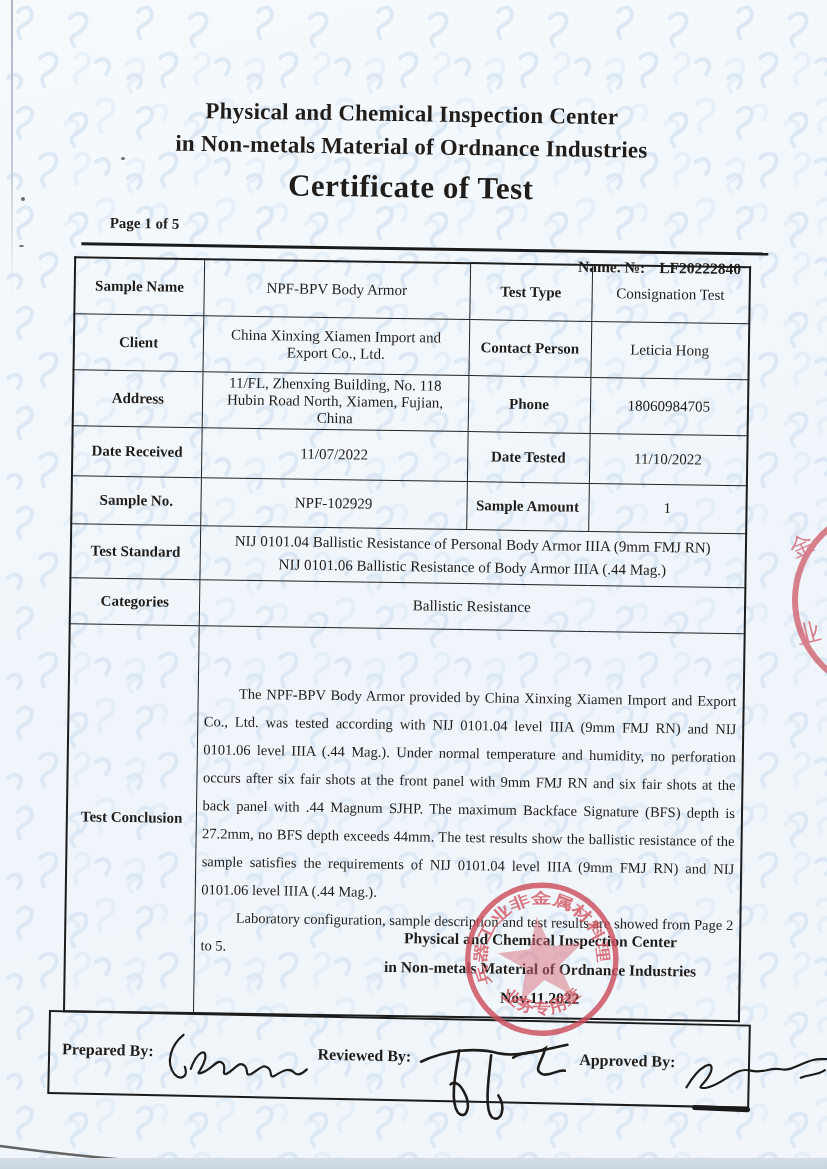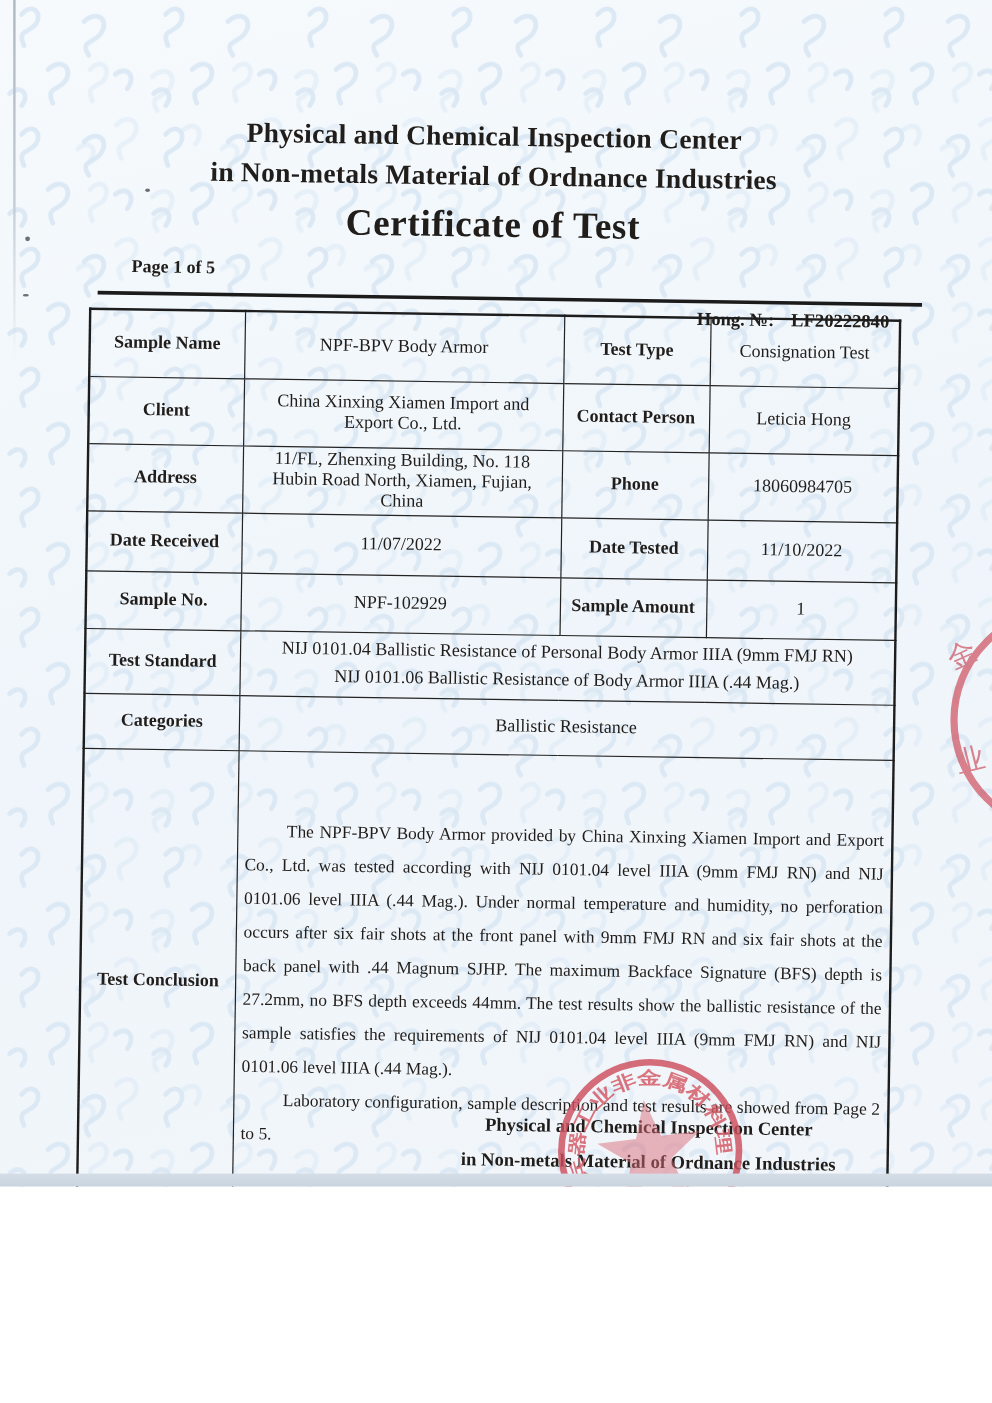--- a/index.html
+++ b/index.html
@@ -1,18 +1,18 @@
 <!DOCTYPE html>
 <html><head>
 <meta charset="utf-8">
 <style>
   html,body{margin:0;padding:0;}
   .scan{
     position:relative;
-    width:827px;height:989px;
+    width:827px;height:1169px;
     background:linear-gradient(165deg,#f6fafd 0%,#eff5fa 55%,#f2f6fb 100%);
     overflow:hidden;
     font-family:"Liberation Serif", serif;
     color:#201d1a;
   }
   .wm-layer{position:absolute;left:0;top:0;width:827px;height:1169px;}
   .page-edge{position:absolute;left:11px;top:0;width:2px;height:300px;
     background:linear-gradient(to bottom,#aeb7c1 0%,#c3ccd6 55%,rgba(195,204,214,0) 100%);}
   .speck{position:absolute;background:#6d6f78;border-radius:50%;}
   .content{position:absolute;left:0;top:0;width:827px;height:1169px;
@@ -80,21 +80,21 @@
 
   <div class="content">
 
     <div class="org-line" style="top:96px;">Physical and Chemical Inspection Center</div>
     <div class="org-line" style="top:129px;">in Non-metals Material of Ordnance Industries</div>
     <div class="doc-title" style="top:164px;">Certificate of Test</div>
 
     <div class="page-label">Page 1 of 5</div>
     <div class="head-rule"></div>
     <div class="cert-line">
-      <span>Hong. №:</span><span class="gap"></span><span>LF20222840</span>
+      <span>Name. №:</span><span class="gap"></span><span>LF20222840</span>
     </div>
 
     <table class="main">
       <colgroup>
           <col style="width:129px">
           <col style="width:266px">
           <col style="width:122px">
           <col style="width:158px">
         </colgroup>
       <tbody>

